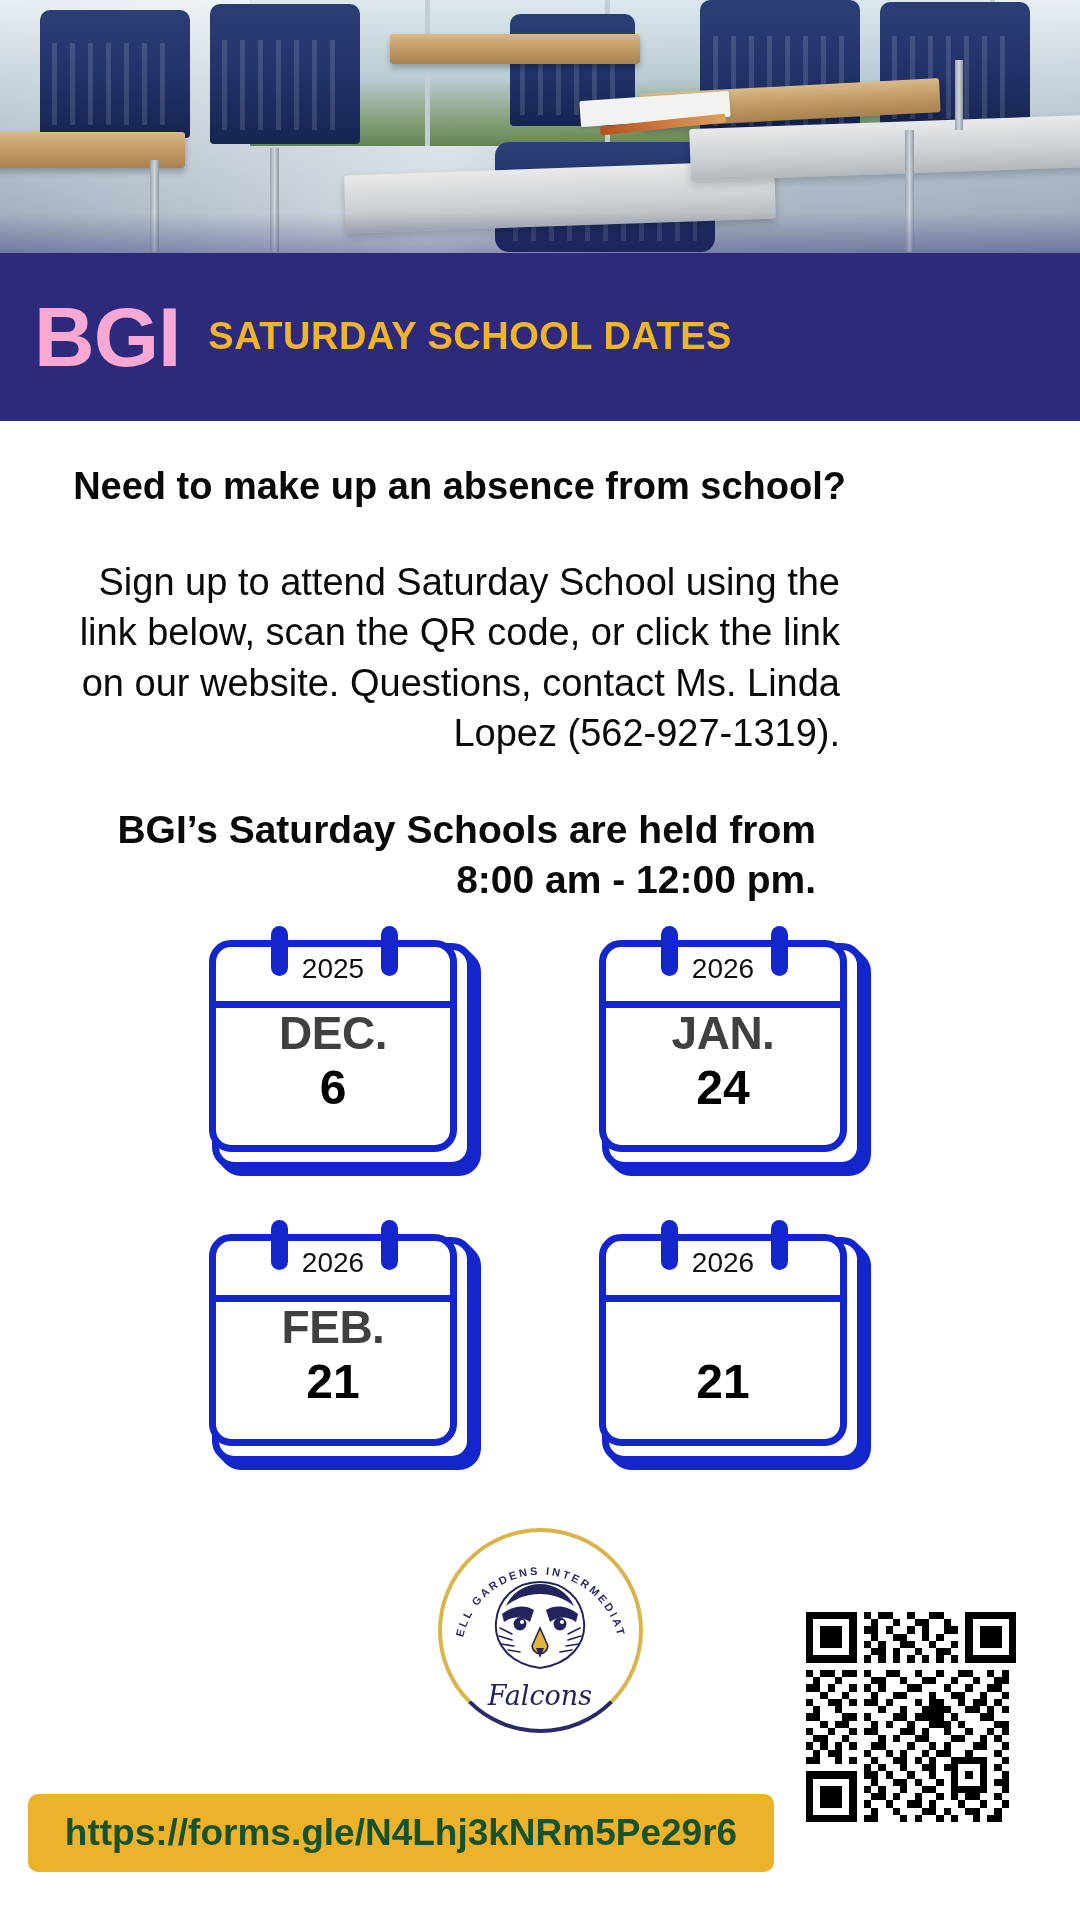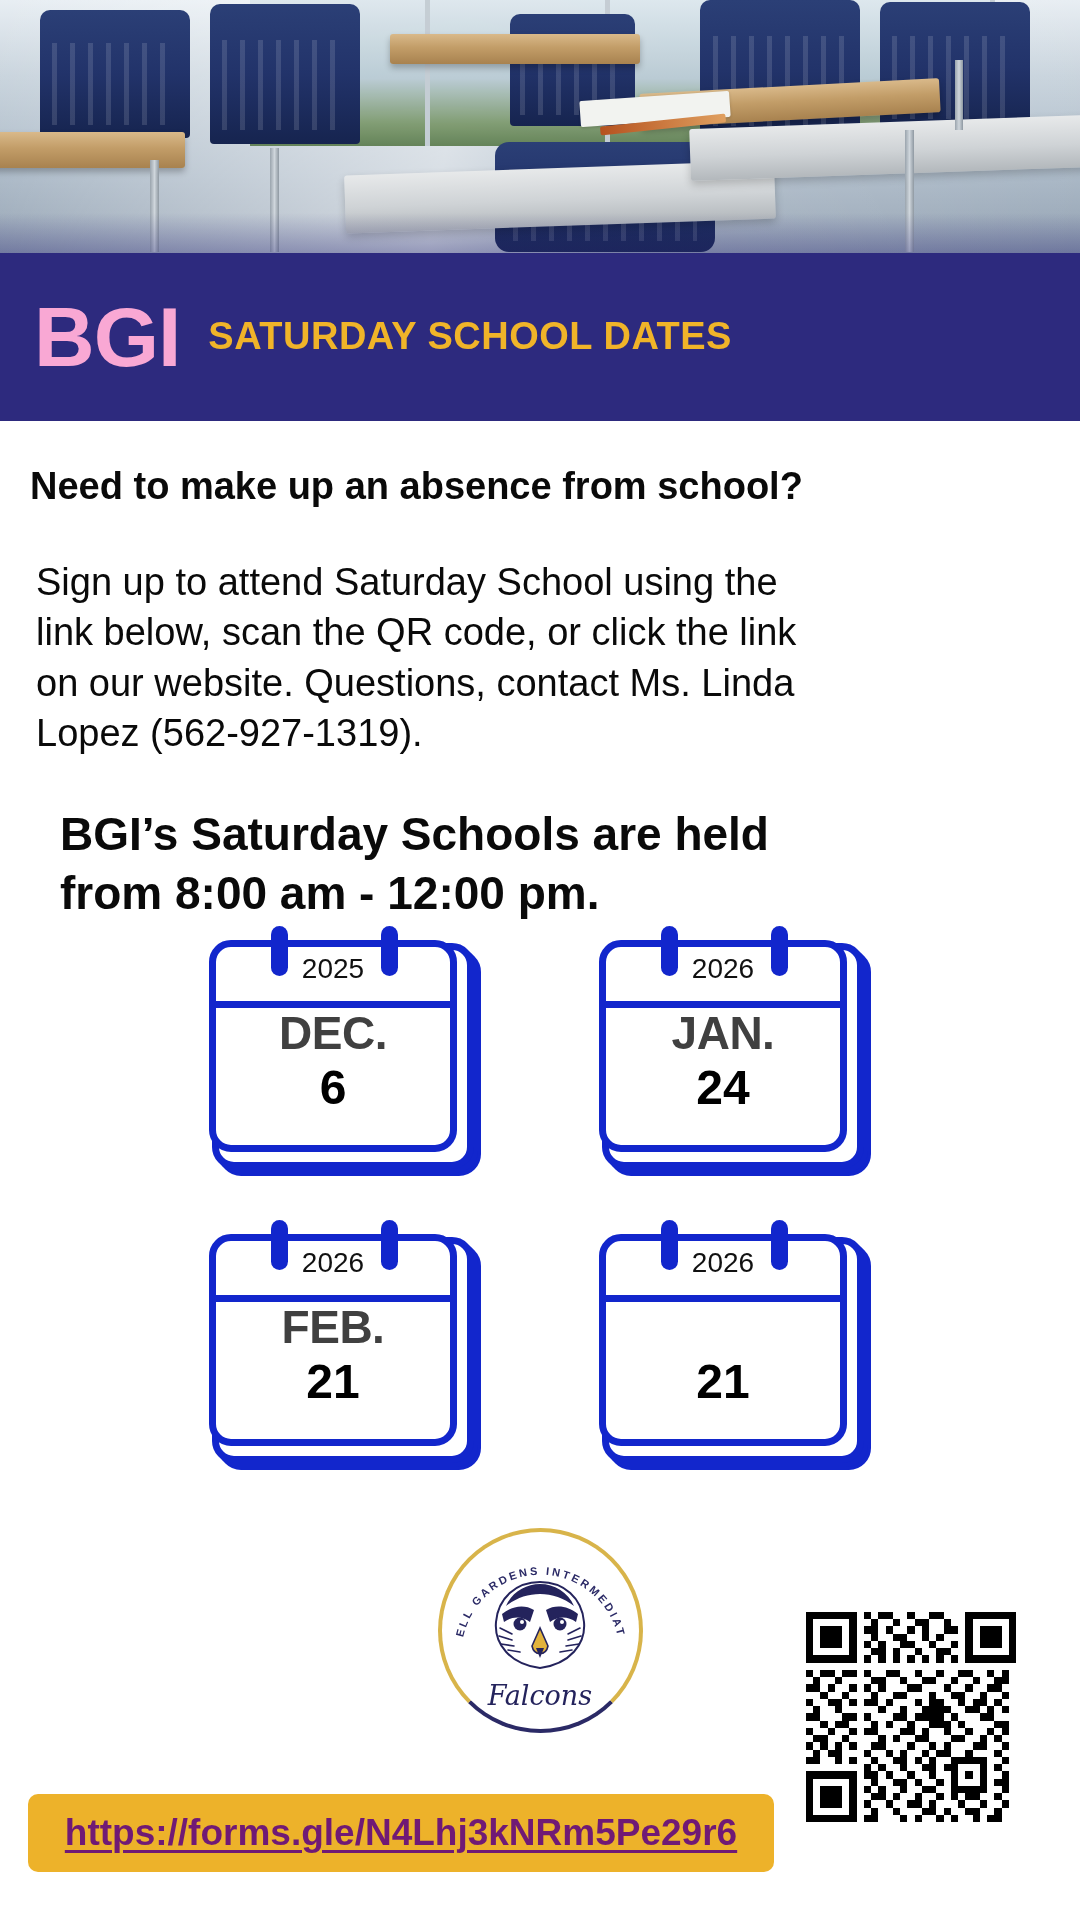--- a/index.html
+++ b/index.html
@@ -101,35 +101,35 @@
     font-size: 38px;
     font-weight: 700;
     line-height: 1.05;
     letter-spacing: 0.5px;
     text-transform: uppercase;
   }
 
   
   .body-wrap {
     position: absolute; left: 0; top: 421px; width: 876px;
-    text-align: left;
+    text-align: right;
     color: #0a0a0a;
   }
   .lead {
     font-size: 38px; font-weight: 700;
     margin: 42px 30px 0 30px;
     line-height: 1.25;
   }
   .para {
     font-size: 38px; font-weight: 400;
     margin: 46px 36px 0 36px;
     line-height: 1.33;
   }
   .hours {
-    font-size: 46px; font-weight: 700;
+    font-size: 39px; font-weight: 700;
     margin: 46px 60px 0 60px;
     line-height: 1.3;
   }
 
   
   .cal-grid {
     position: absolute; left: 0; top: 940px;
     width: 1080px;
     display: grid;
     grid-template-columns: 1fr 1fr;
@@ -247,24 +247,23 @@
   
   .url-pill {
     position: absolute; left: 28px; top: 1794px;
     width: 746px; height: 78px;
     background: #edb22a;
     border-radius: 10px;
     display: flex; align-items: center; justify-content: center;
     box-sizing: border-box;
   }
   .url-text {
-    color: #701a75;
+    color: #14532d;
     font-size: 37px;
     font-weight: 700;
-    text-decoration: underline;
     text-underline-offset: 5px;
     text-decoration-thickness: 3px;
     white-space: nowrap;
   }
 </style>
 </head>
 <body>
 
 <div class="hero">
   <div class="hero-window"></div>

